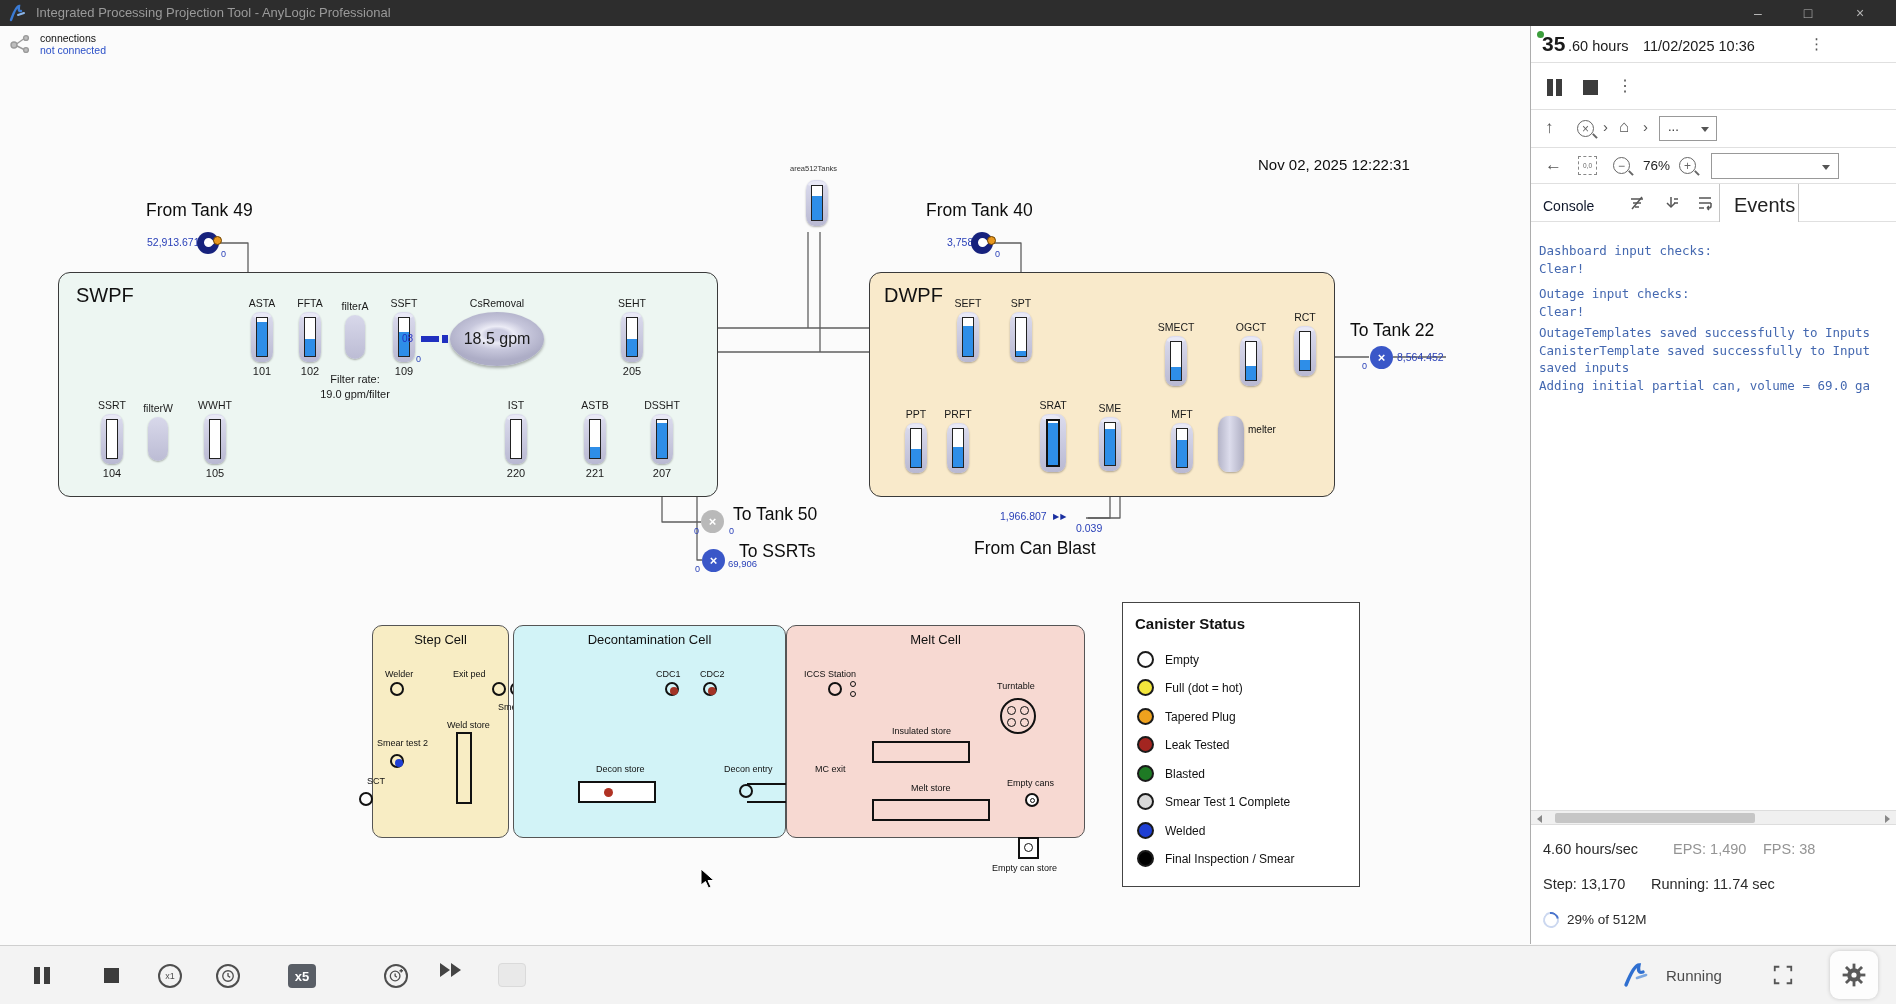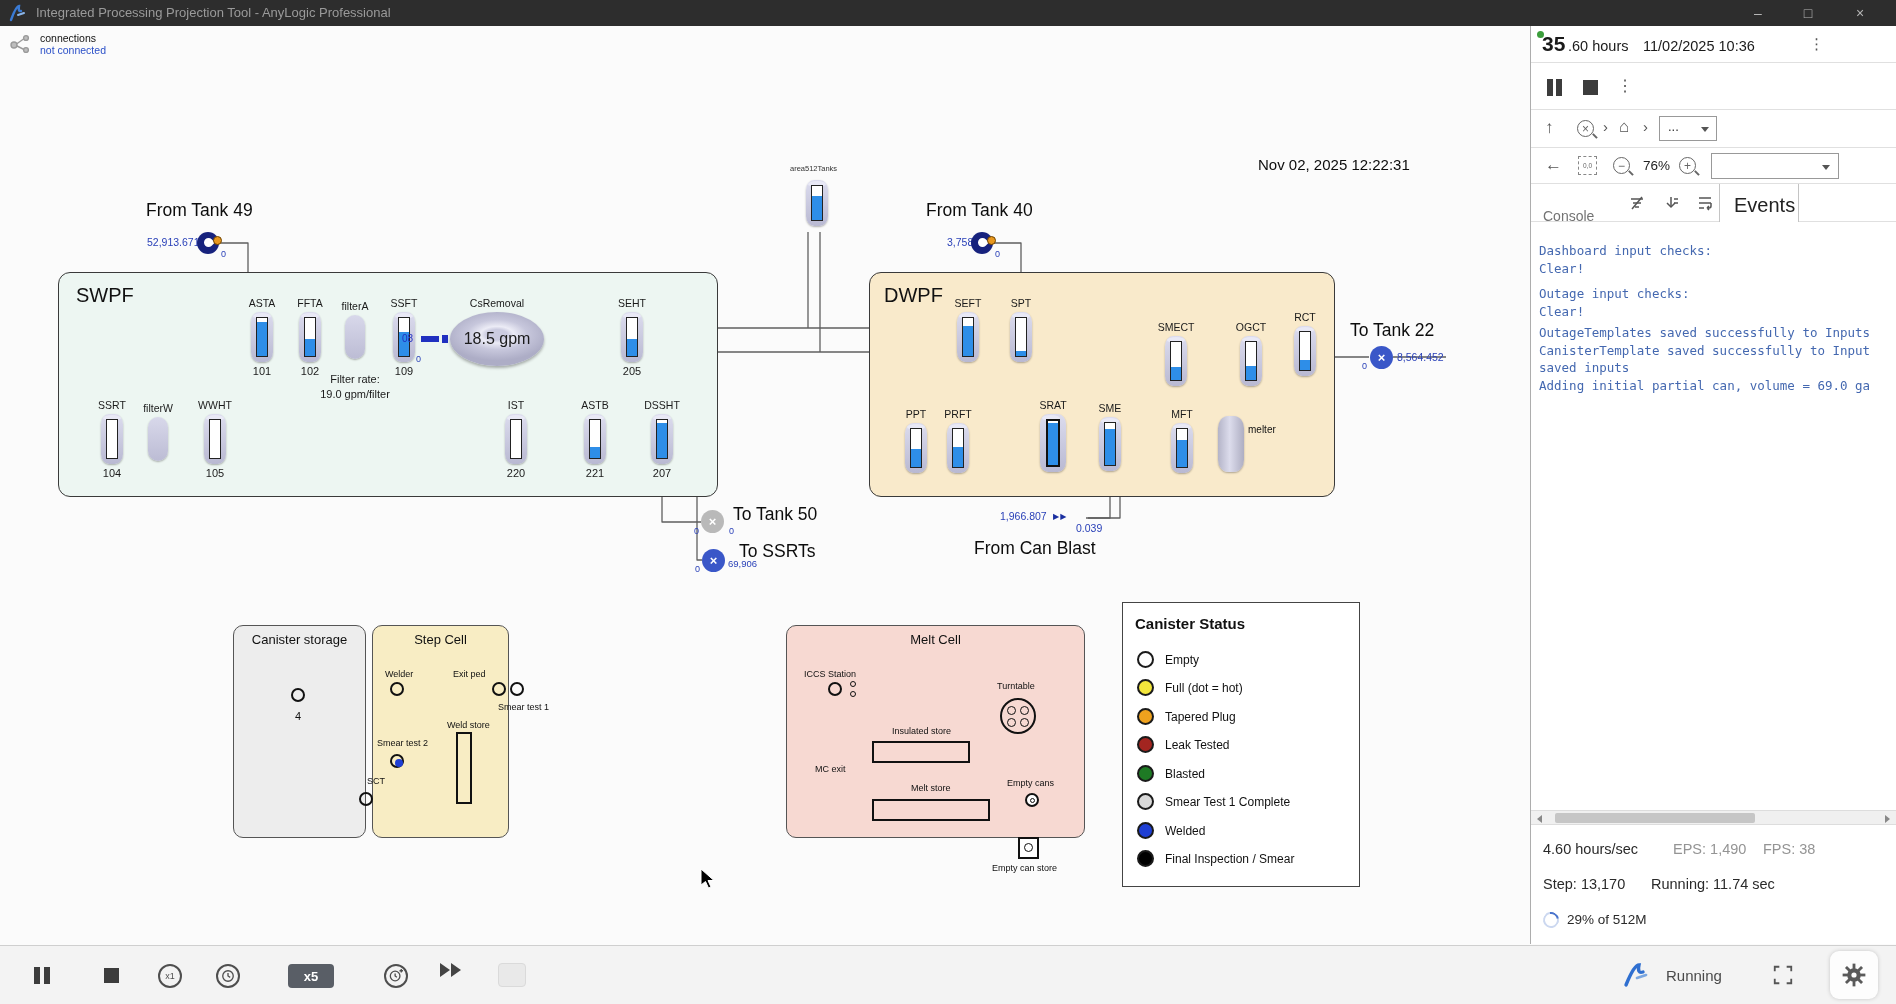--- a/index.html
+++ b/index.html
@@ -96,21 +96,21 @@
   .stat-dark { position:absolute; font-size:14.5px; color:#2a2a2a; white-space:nowrap; }
   .stat-gray { position:absolute; font-size:14.5px; color:#949494; white-space:nowrap; }
   .spinner { position:absolute; width:16px; height:16px; border-radius:50%; border:2.5px solid #ccd8f0; border-top-color:#4a74cc; transform:rotate(35deg); }
 
   
   .toolbar { position:absolute; left:0; top:945px; width:1896px; height:59px; background:#f3f3f3; border-top:1px solid #cfcfcf; }
   .tb-pausebar { position:absolute; width:6px; height:17px; background:#3c3c3c; }
   .tb-stop { position:absolute; width:15px; height:15px; background:#3c3c3c; }
   .circbtn { position:absolute; width:24px; height:24px; border:2px solid #4e4e4e; border-radius:50%;
              display:flex; align-items:center; justify-content:center; font-size:9px; color:#4e4e4e; }
-  .speedpill { position:absolute; width:46px; height:24px; background:#595e66; border-radius:4px; color:#fff;
+  .speedpill { position:absolute; width:28px; height:24px; background:#595e66; border-radius:4px; color:#fff;
                font-size:13px; font-weight:bold; display:flex; align-items:center; justify-content:center; }
   .ffr { position:absolute; display:flex; gap:1px; }
   .tri-r { width:0; height:0; border-top:7px solid transparent; border-bottom:7px solid transparent; border-left:10px solid #444; }
   .ghostbtn { position:absolute; width:28px; height:24px; background:#e9e9e9; border:1px solid #dadada; border-radius:4px; }
   .gearbtn { position:absolute; width:48px; height:48px; background:#fdfdfd; border-radius:9px; box-shadow:0 0 4px rgba(0,0,0,.18);
              display:flex; align-items:center; justify-content:center; }
   .runlabel { position:absolute; font-size:15px; color:#4a4a4a; }
 </style>
 </head>
 <body>
@@ -360,42 +360,54 @@
   <div class="bigflowlabel" style="left:739px;top:541px">To SSRTs</div>
   <div class="xicon blue" style="left:702px;top:549px">×</div>
   <div class="flowcnt" style="left:695px;top:564px">0</div>
   <div class="flowval" style="left:728px;top:558px;font-size:9.5px">69,906</div>
 
   <div class="flowval" style="left:1000px;top:510px">1,966.807</div>
   <div class="abs" style="left:1053px;top:512px;font-size:8px;color:#1a2fa0;letter-spacing:1px">▶▶</div>
   <div class="flowval" style="left:1076px;top:522px">0.039</div>
   <div class="bigflowlabel" style="left:974px;top:538px">From Can Blast</div>
 
-  <div class="cellbox" style="left:233px;top:625px;width:133px;height:213px;background:#ededed">
-    <div class="celltitle">Canister storage</div>
-    <div class="cellc" style="left:57px;top:62px"></div>
-    <div class="ilabel" style="left:61px;top:84px;font-size:11px">4</div>
-  </div>
 
   <div class="cellbox" style="left:372px;top:625px;width:137px;height:213px;background:#f8edc4">
     <div class="celltitle">Step Cell</div>
     <div class="ilabel" style="left:12px;top:43px">Welder</div>
     <div class="cellc" style="left:17px;top:56px"></div>
     <div class="ilabel" style="left:80px;top:43px">Exit ped</div>
     <div class="cellc" style="left:119px;top:56px"></div>
     <div class="cellc" style="left:137px;top:56px"></div>
     <div class="ilabel" style="left:125px;top:76px">Smear test 1</div>
     <div class="ilabel" style="left:74px;top:94px">Weld store</div>
     <div class="cellrect" style="left:83px;top:106px;width:16px;height:72px"></div>
     <div class="ilabel" style="left:4px;top:112px">Smear test 2</div>
     <div class="cellc dot dotblue" style="left:17px;top:128px"></div>
     <div class="ilabel" style="left:-6px;top:150px">SCT</div>
     <div class="cellc" style="left:-14px;top:166px"></div>
   </div>
 
+  <div class="cellbox" style="left:513px;top:625px;width:273px;height:213px;background:#d2f3f7">
+    <div class="celltitle">Decontamination Cell</div>
+    <div class="ilabel" style="left:142px;top:43px">CDC1</div>
+    <div class="cellc dot dotred" style="left:151px;top:56px"></div>
+    <div class="ilabel" style="left:186px;top:43px">CDC2</div>
+    <div class="cellc dot dotred" style="left:189px;top:56px"></div>
+    <div class="ilabel" style="left:82px;top:138px">Decon store</div>
+    <div class="cellrect" style="left:64px;top:155px;width:78px;height:22px;background:#fff">
+      <div class="abs" style="left:24px;top:5px;width:9px;height:9px;border-radius:50%;background:#b03224"></div>
+    </div>
+    <div class="ilabel" style="left:210px;top:138px">Decon entry</div>
+    <div class="abs" style="left:225px;top:157px;width:106px;height:20px">
+      <div class="abs" style="left:8px;right:8px;top:0;bottom:0;border-top:2px solid #111;border-bottom:2px solid #111"></div>
+      <div class="cellc" style="left:0;top:1px"></div>
+      <div class="cellc" style="left:88px;top:1px"></div>
+    </div>
+  </div>
 
   <div class="cellbox" style="left:786px;top:625px;width:299px;height:213px;background:#f7d9d2">
     <div class="celltitle">Melt Cell</div>
     <div class="ilabel" style="left:17px;top:43px">ICCS Station</div>
     <div class="cellc" style="left:41px;top:56px"></div>
     <div class="smallc" style="left:63px;top:55px;width:6px;height:6px"></div>
     <div class="smallc" style="left:63px;top:65px;width:6px;height:6px"></div>
     <div class="ilabel" style="left:210px;top:55px">Turntable</div>
     <div class="abs" style="left:213px;top:72px;width:36px;height:36px;border:2px solid #111;border-radius:50%">
       <div class="smallc" style="left:5px;top:6px;width:9px;height:9px"></div>
@@ -492,21 +504,21 @@
       <div class="abs" style="left:47px;top:8px;width:19px;height:19px;border:1.3px dashed #888;display:flex;align-items:center;justify-content:center;font-size:6.5px;color:#666">0,0</div>
       <div class="mag" style="left:82px;top:9px">−</div>
       <span class="abs" style="left:112px;top:10px;font-size:13.5px;color:#222">76%</span>
       <div class="mag" style="left:148px;top:9px">+</div>
       <div class="ddbox" style="left:180px;top:5px;width:128px;height:26px">
         <div class="caret" style="right:8px;top:11px"></div>
       </div>
     </div>
 
     <div class="prow" style="top:158px;height:38px">
-      <span class="abs" style="left:12px;top:24px;font-size:14px;color:#737373">Console</span>
+      <span class="abs" style="left:12px;top:14px;font-size:14px;color:#0f172a">Console</span>
       <svg class="abs" style="left:98px;top:11px" width="16" height="16" viewBox="0 0 16 16">
         <g stroke="#555" stroke-width="1.5">
             <line x1="2" y1="4" x2="14" y2="4"></line>
             <line x1="4" y1="8" x2="12" y2="8"></line>
             <line x1="6" y1="12" x2="10" y2="12"></line>
             <line x1="3" y1="14" x2="13" y2="2"></line>
           </g>
       </svg>
       <svg class="abs" style="left:132px;top:11px" width="16" height="16" viewBox="0 0 16 16">
         <g stroke="#555" stroke-width="1.5">

